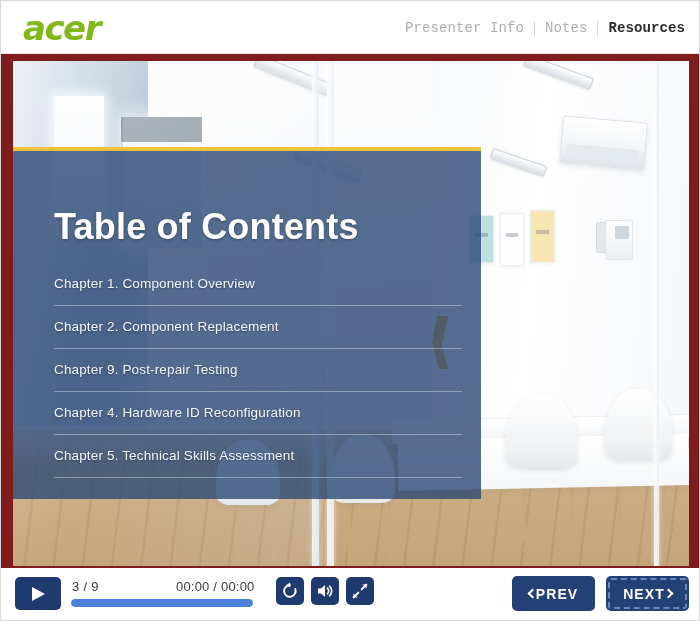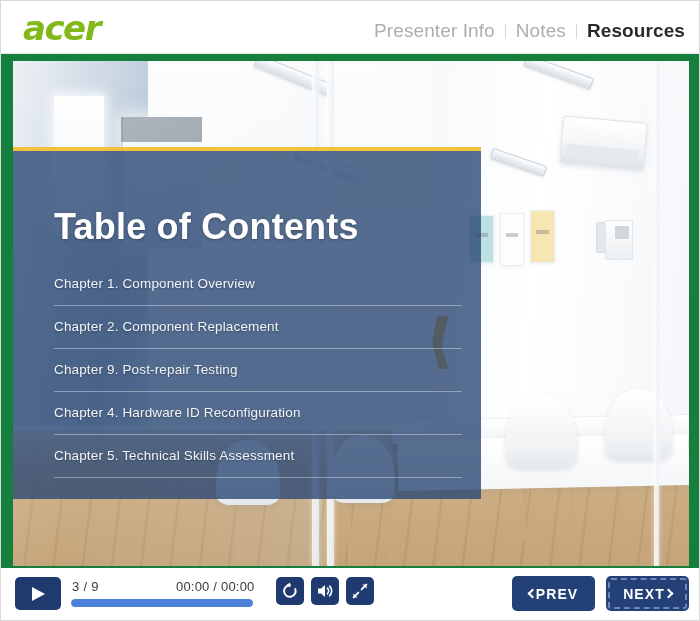--- a/index.html
+++ b/index.html
@@ -9,21 +9,21 @@
     height: 621px;
     background: #ffffff;
     font-family: "Liberation Sans", sans-serif;
     overflow: hidden;
   }
 
   #app {
     position: relative;
     width: 700px;
     height: 621px;
-    background: #15803d;
+    background: #7f1d1d;
     border: 1px solid #d8d8d8;
     overflow: hidden;
   }
 
   
   .header {
     position: absolute;
     left: 0; top: 0;
     width: 700px; height: 53px;
     background: #ffffff;
@@ -44,26 +44,27 @@
   }
 
   .nav {
     position: absolute;
     right: 14px; top: 19px;
     display: flex;
     align-items: center;
     gap: 0px;
   }
   .nav-link {
-    font-size: 19px;
+    font-size: 14px;
     color: #aeaeae;
     padding: 0 10px;
     letter-spacing: 0.1px;
     white-space: nowrap;
     cursor: pointer;
+    font-family: Liberation Mono, monospace;
   }
   .nav-link.active {
     color: #2b2b2b;
     font-weight: bold;
     padding-right: 2px;
   }
   .nav-sep {
     width: 1px; height: 15px;
     background: #d6d6d6;
   }

